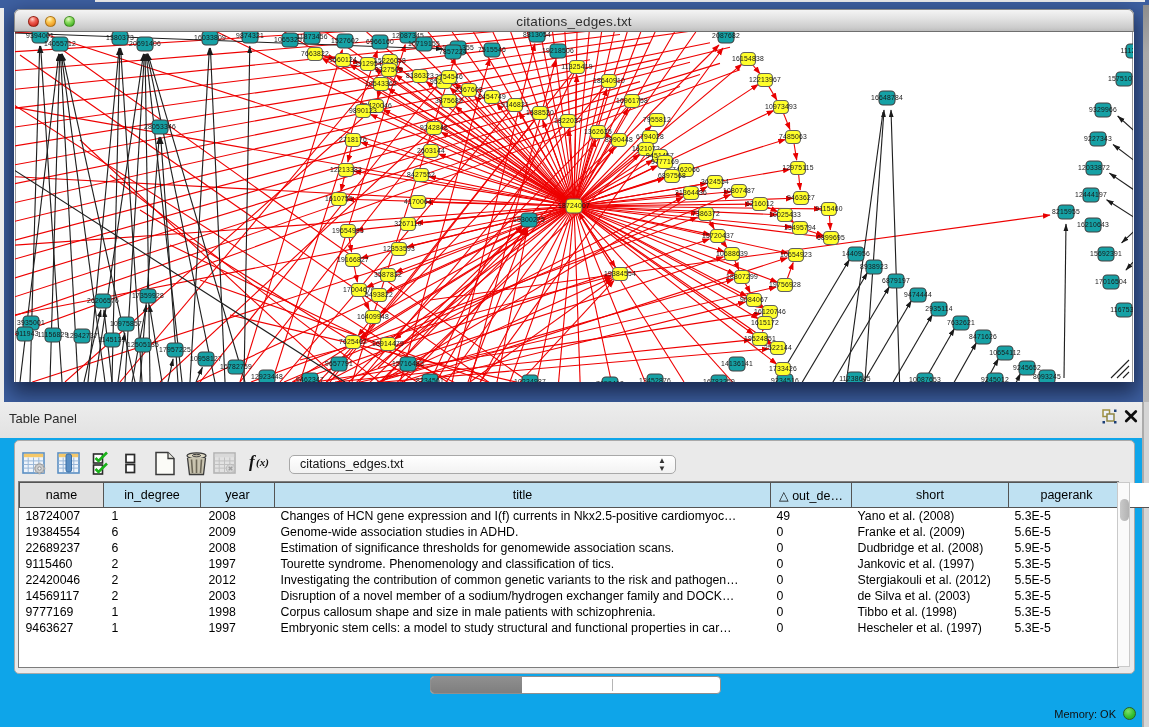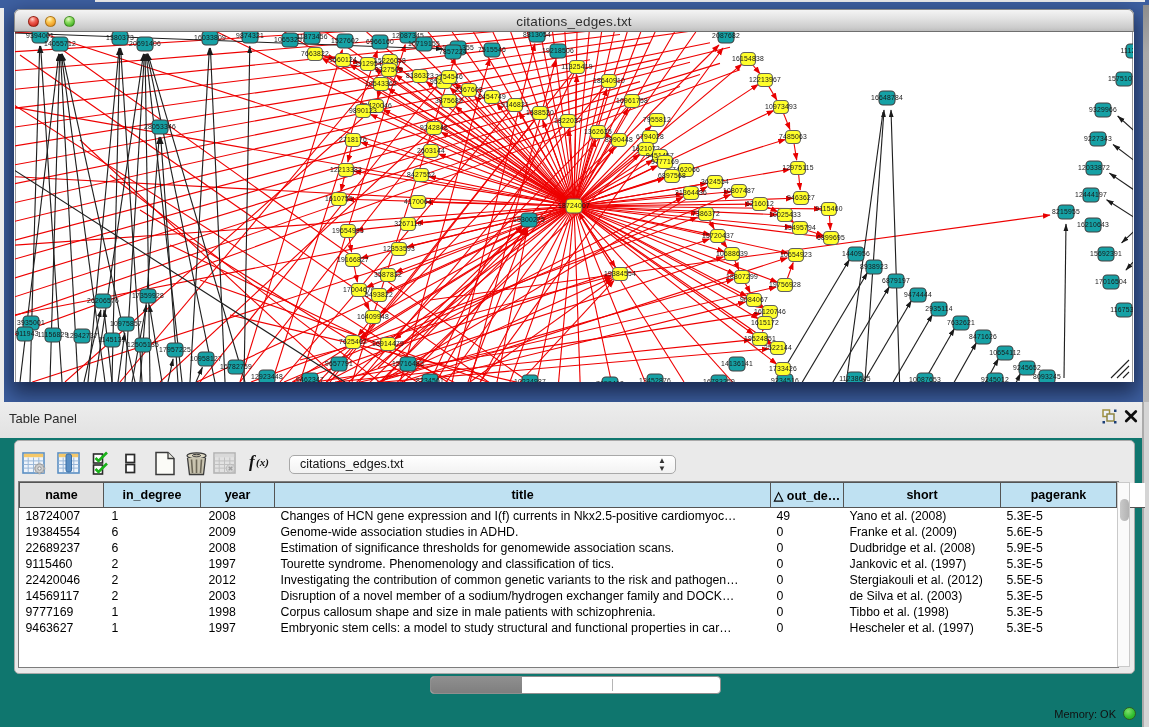--- a/index.html
+++ b/index.html
@@ -14,36 +14,36 @@
 #tbar .y{left:29.9px;background:radial-gradient(circle at 38% 25%,#fff3c2,#fbc64e 38%,#efA02c 72%,#cc8a1e);border:1px solid rgba(150,95,12,.7)}
 #tbar .g{left:48.8px;background:radial-gradient(circle at 38% 25%,#e2f8c4,#8cdb60 38%,#52bc30 72%,#3f9c22)}
 #tbar .g{border:1px solid rgba(40,100,15,.55)}
 #tbar .ttl{position:absolute;left:0;right:0;top:4px;text-align:center;font-size:13.5px;color:#2e2e2e;letter-spacing:.2px}
 #canvas{position:absolute;left:1px;top:23px;width:1118px;height:350px;background:#fff;border-left:1px solid #9a9a9a;border-right:1px solid #9a9a9a}
 svg .re{stroke:#ee0000;stroke-width:1.1}
 svg .bk{stroke:#1f1f1f;stroke-width:1.12}
 svg .nt{fill:#16a1a5;stroke:#404040;stroke-width:1.1}
 svg .ny{fill:#ffff2b;stroke:#606060;stroke-width:1.1}
 svg .nl{font-size:6.8px;fill:#191919;letter-spacing:.25px;text-anchor:middle;font-family:"Liberation Sans",sans-serif}
-#tp{position:absolute;left:0;top:402px;width:1149px;height:325px;background:#0f766e}
+#tp{position:absolute;left:0;top:402px;width:1149px;height:325px;background:#0ea5e9}
 #tp .hdr{position:absolute;left:0;top:0;width:1149px;height:36px;background:linear-gradient(#ededed,#e2e2e2)}
 #tp .hdr .t{position:absolute;left:9px;top:9px;font-size:13px;color:#2b2b2b}
 #tp .rdiv{position:absolute;left:1142px;top:0;width:2px;height:325px;background:#ababab}
 #tp .rstrip2{position:absolute;left:1144px;top:0;width:5px;height:325px;background:#d5d5d5}
 #panel{position:absolute;left:14px;top:38px;width:1121px;height:234px;background:#eaeaea;border:1px solid #a9a9a9;border-radius:5px}
 .ticon{position:absolute;top:10px}
 #combo{position:absolute;left:274px;top:14px;width:387px;height:19px;background:linear-gradient(#ffffff,#f2f2f2);border:1px solid #a8a8a8;border-radius:5px;font-size:12.5px;color:#111;line-height:17px;padding-left:10px}
 #combo .arr{position:absolute;right:9px;top:1px;font-size:8px;color:#333;line-height:8px;text-align:center}
 #tblwrap{position:absolute;left:3px;top:40px;width:1101px;height:187px;background:#fff;border:1px solid #7c7c7c;border-right:none}
 table{border-collapse:collapse;table-layout:fixed;width:1101px;font-size:12px;color:#000}
-th{height:25px;background:#bfe1f2;border:1px solid #545454;font-weight:bold;font-size:12.5px;padding:0}
+th{height:25px;background:#bfe1f2;border:1px solid #545454;font-weight:normal;font-size:12.5px;padding:0}
 th.c8{background:#fff;border-top:none;border-right:none;border-bottom:1px solid #545454}
 th.c1{background:#e0e0e0}
 td{height:16px;padding:0 0 0 6px;white-space:nowrap;overflow:hidden;font-size:12.3px}
-.c1{width:84px}.c2{width:97px}.c3{width:74px}.c4{width:496px}.c5{width:73px}.c6{width:157px}.c7{width:116px}.c8{width:28px}
+.c1{width:84px}.c2{width:97px}.c3{width:74px}.c4{width:496px}.c5{width:81px}.c6{width:157px}.c7{width:116px}.c8{width:28px}
 td.c2,td.c3{padding-left:8px}
 #vsb{position:absolute;left:1102px;top:41px;width:13px;height:185px;background:#fafafa;border:1px solid #c9c9c9}
 #vsb .thumb{position:absolute;left:1.5px;top:16px;width:9px;height:22px;background:linear-gradient(90deg,#c9c9c9,#b2b2b2);border-radius:5px}
 #tabs{position:absolute;left:430px;top:274px;height:18px;border-radius:4px;overflow:hidden;border:1px solid #8f8f8f;background:#fff;font-size:12.5px;line-height:17px;display:flex}
 #tabs .seg{padding:16px 14px;color:#111;text-align:left}
 #tabs .sel{background:linear-gradient(#8f8f8f,#6e6e6e);color:#fff}
 #tabs .sep{width:1px;background:#b5b5b5;margin:2px 0}
 #mem{position:absolute;right:13px;top:305px;font-size:11px;color:#111}
 #mem .dot{display:inline-block;width:13px;height:13px;border-radius:50%;background:radial-gradient(circle at 38% 30%,#7fe06a,#2fbe2f 60%,#23a11f);border:1.5px solid #2c5f22;vertical-align:-2.5px;margin-left:7px}
 .fi{position:absolute;top:7px}

